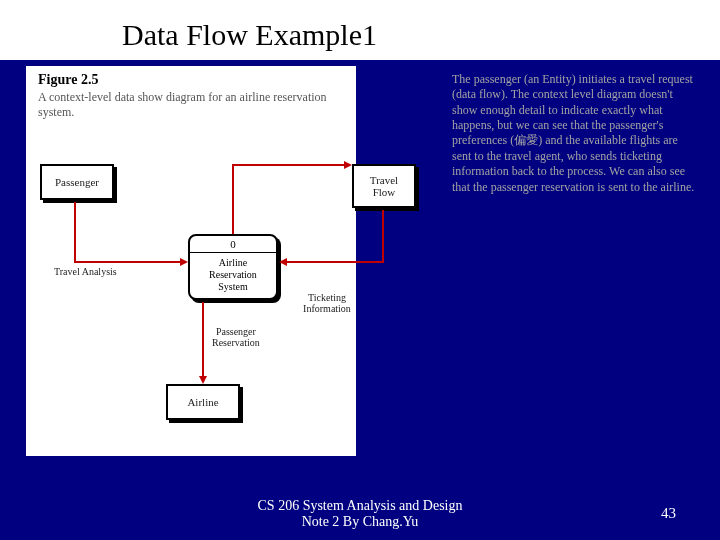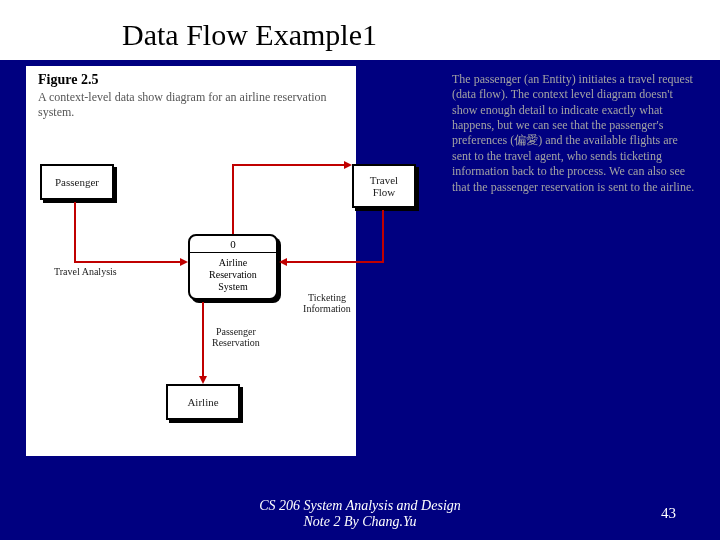--- a/index.html
+++ b/index.html
@@ -131,21 +131,20 @@
     line-height: 1.28;
   }
   .footer {
     position: absolute;
     bottom: 10px;
     left: 0;
     width: 720px;
     text-align: center;
     color: #fff;
     font-size: 14px;
-    font-style: italic;
   }
   .page-num {
     position: absolute;
     bottom: 18px;
     right: 44px;
     color: #fff;
     font-size: 15px;
   }
 </style>
 </head>

